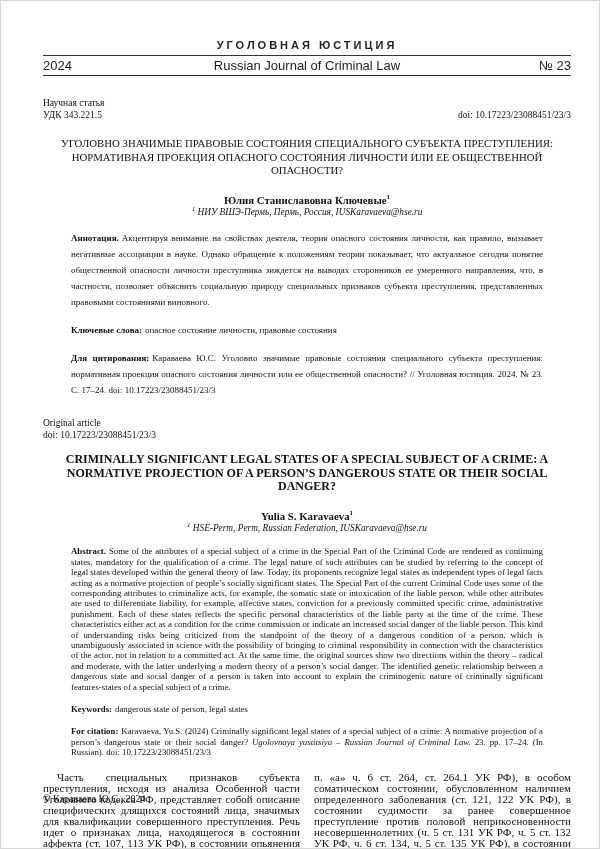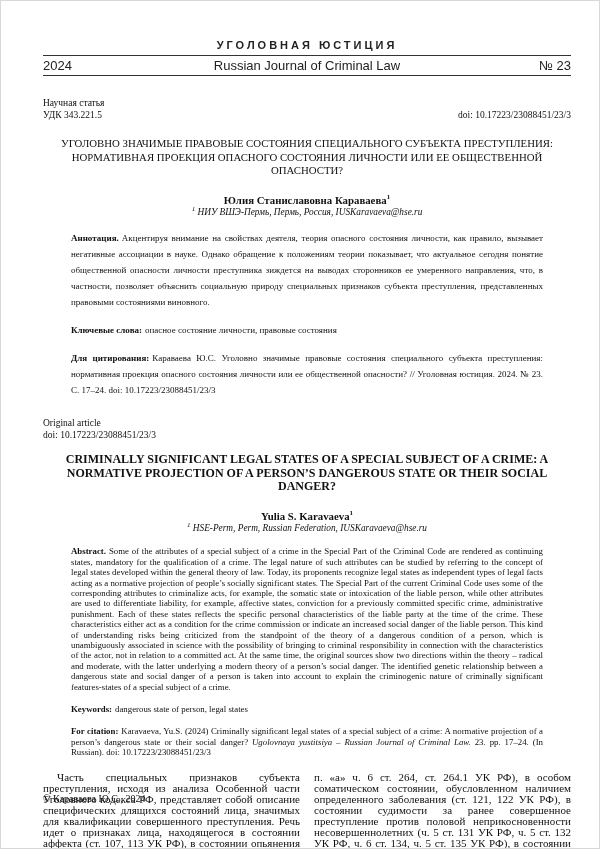--- a/index.html
+++ b/index.html
@@ -81,21 +81,21 @@
 
     <div class="artmeta">
       <div class="lines">
         <div>Научная статья</div>
         <div>УДК 343.221.5</div>
       </div>
       <div class="doi">doi: 10.17223/23088451/23/3</div>
     </div>
 
     <div class="title-ru">УГОЛОВНО ЗНАЧИМЫЕ ПРАВОВЫЕ СОСТОЯНИЯ СПЕЦИАЛЬНОГО СУБЪЕКТА ПРЕСТУПЛЕНИЯ: НОРМАТИВНАЯ ПРОЕКЦИЯ ОПАСНОГО СОСТОЯНИЯ ЛИЧНОСТИ ИЛИ ЕЕ ОБЩЕСТВЕННОЙ ОПАСНОСТИ?</div>
-    <div class="author"><span>Юлия Станиславовна Караваева</span><sup>1</sup></div>
+    <div class="author"><span>Юлия Станиславовна Ключевые</span><sup>1</sup></div>
     <div class="affil"><sup>1</sup><span> НИУ ВШЭ-Пермь, Пермь, Россия, IUSKaravaeva@hse.ru</span></div>
 
     <p class="blk" style="margin-top:13px;"><b>Аннотация.</b><span>Акцентируя внимание на свойствах деятеля, теория опасного состояния личности, как правило, вызывает негативные ассоциации в науке. Однако обращение к положениям теории показывает, что актуальное сегодня понятие общественной опасности личности преступника зиждется на выводах сторонников ее умеренного направления, что, в частности, позволяет объяснить социальную природу специальных признаков субъекта преступления, представленных правовыми состояниями виновного.</span></p>
     <p class="blk"><b>Ключевые слова:</b><span>опасное состояние личности, правовые состояния</span></p>
     <p class="blk"><b>Для цитирования:</b><span>Караваева Ю.С. Уголовно значимые правовые состояния специального субъекта преступления: нормативная проекция опасного состояния личности или ее общественной опасности? // Уголовная юстиция. 2024. № 23. С. 17–24. doi: 10.17223/23088451/23/3</span></p>
 
     <div class="artmeta-en">
       <div>Original article</div>
       <div>doi: 10.17223/23088451/23/3</div>
     </div>

